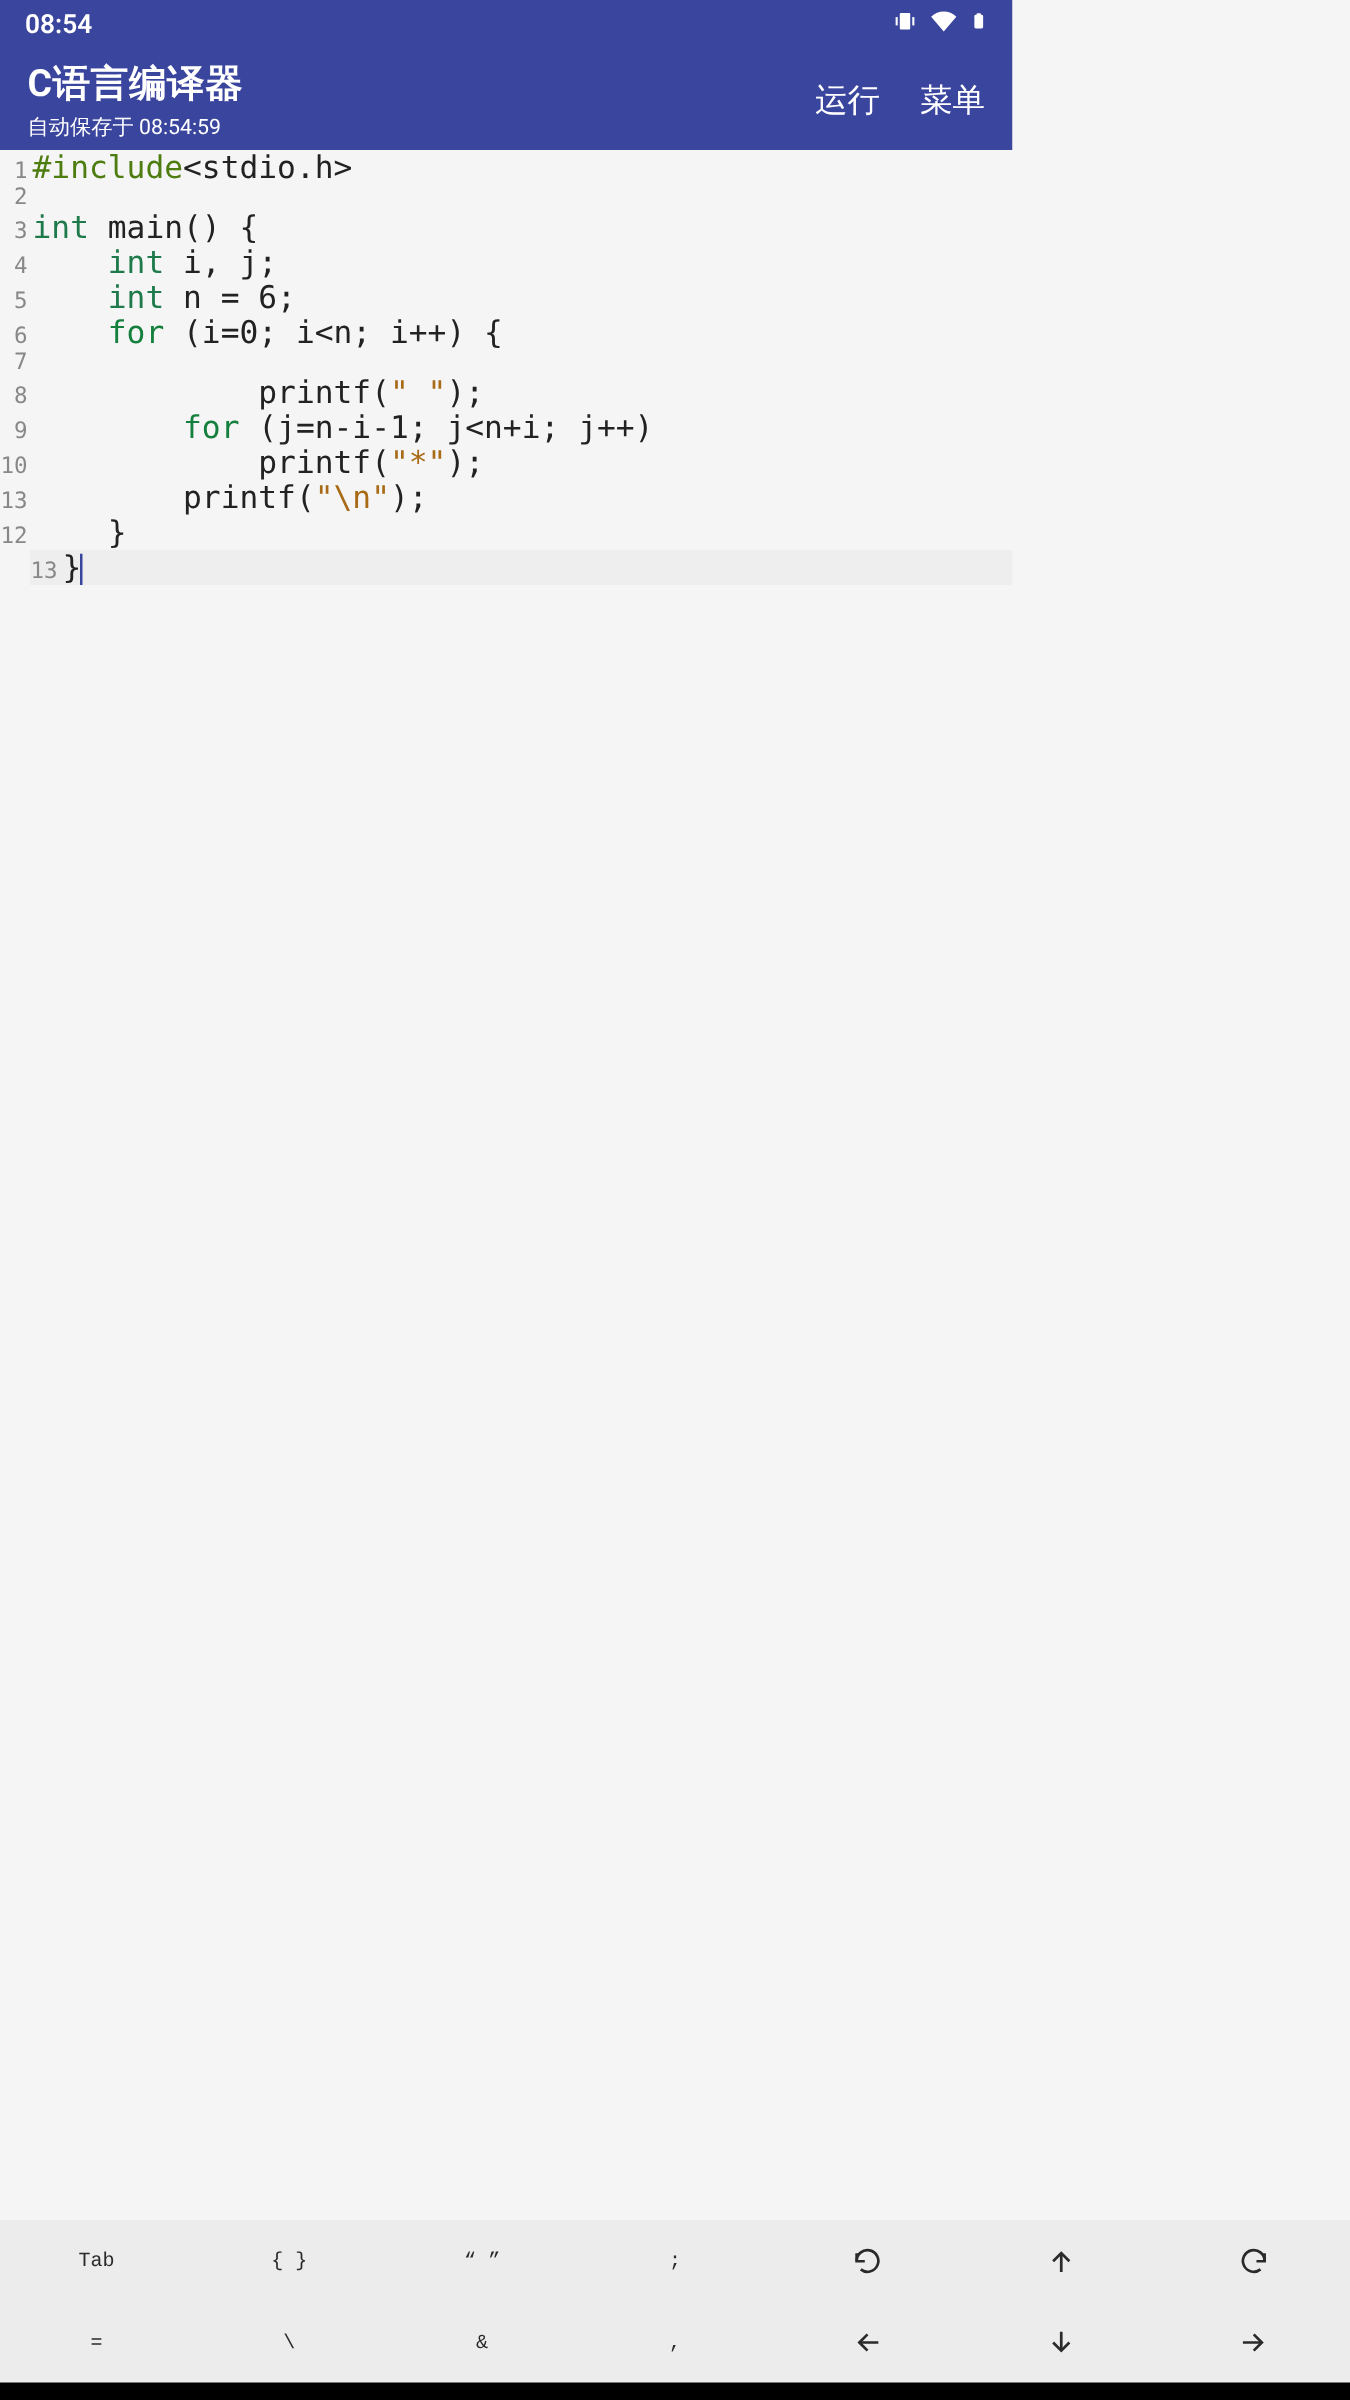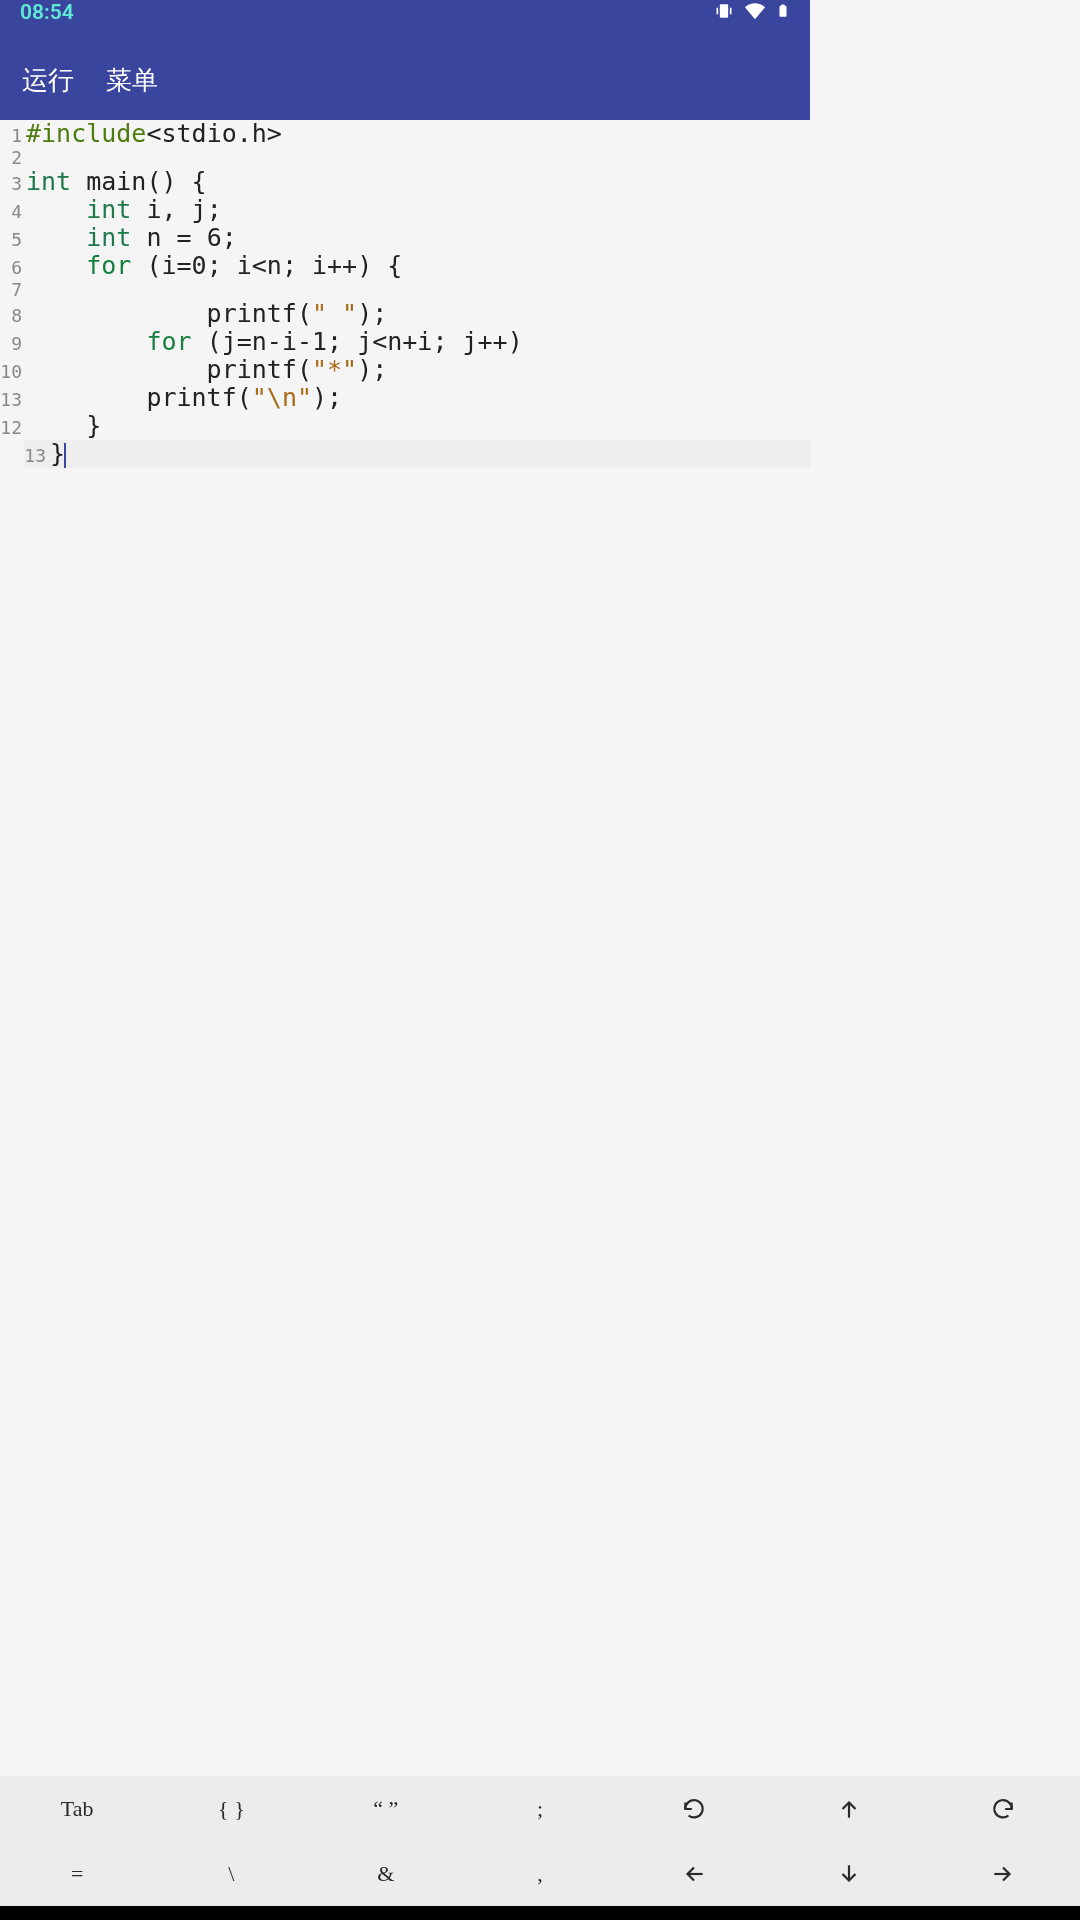--- a/index.html
+++ b/index.html
@@ -6,24 +6,24 @@
     html, body {
       width: 810px;
       height: 1440px;
       font-family: -apple-system, BlinkMacSystemFont, "Segoe UI", Roboto, sans-serif;
       background: #f5f5f5;
       overflow: hidden;
     }
     .status-bar {
       height: 40px;
       background: #3a459e;
-      color: #5eead4;
+      color: #ffffff;
       display: flex;
       justify-content: space-between;
-      align-items: flex-start;
+      align-items: center;
       padding: 0 20px;
       font-size: 21px;
       font-weight: 600;
     }
     .status-icons { display: flex; gap: 10px; align-items: center; }
     .app-bar {
       background: #3a459e;
       color: #fff;
       display: flex;
       align-items: center;
@@ -81,22 +81,22 @@
       background: #ececec;
       display: grid;
       grid-template-columns: repeat(7, 1fr);
       grid-template-rows: 1fr 1fr;
     }
     .tool-btn {
       display: flex;
       align-items: center;
       justify-content: center;
       color: #2a2a2a;
-      font-size: 22px;
-      font-family: Liberation Serif, serif;
+      font-size: 16px;
+      font-family: Liberation Mono, monospace;
     }
     .tool-btn svg { width: 26px; height: 26px; }
     .nav-handle {
       position: absolute;
       bottom: 4px;
       left: 50%;
       transform: translateX(-50%);
       display: flex;
       gap: 6px;
     }
@@ -128,20 +128,24 @@
     <span>
       <svg viewBox="0 0 24 24" width="14" height="22" fill="#fff">
           <rect x="6" y="3" width="12" height="19" rx="2"></rect>
           <rect x="9" y="1" width="6" height="3" rx="1"></rect>
         </svg>
     </span>
   </div>
 </div>
 
 <div class="app-bar">
+  <div class="app-bar-left">
+    <div class="app-title">C语言编译器</div>
+    <div class="app-subtitle">自动保存于 08:54:59</div>
+  </div>
   <div class="app-bar-actions">
     <span class="app-action">运行</span>
     <span class="app-action">菜单</span>
   </div>
 </div>
 
 <div class="editor" id="editor">
     <div class="code-line">
       <span class="gutter">1</span>
       <span class="code"><span class="kw-pre">#include</span><span>&lt;stdio.h&gt;</span></span>

